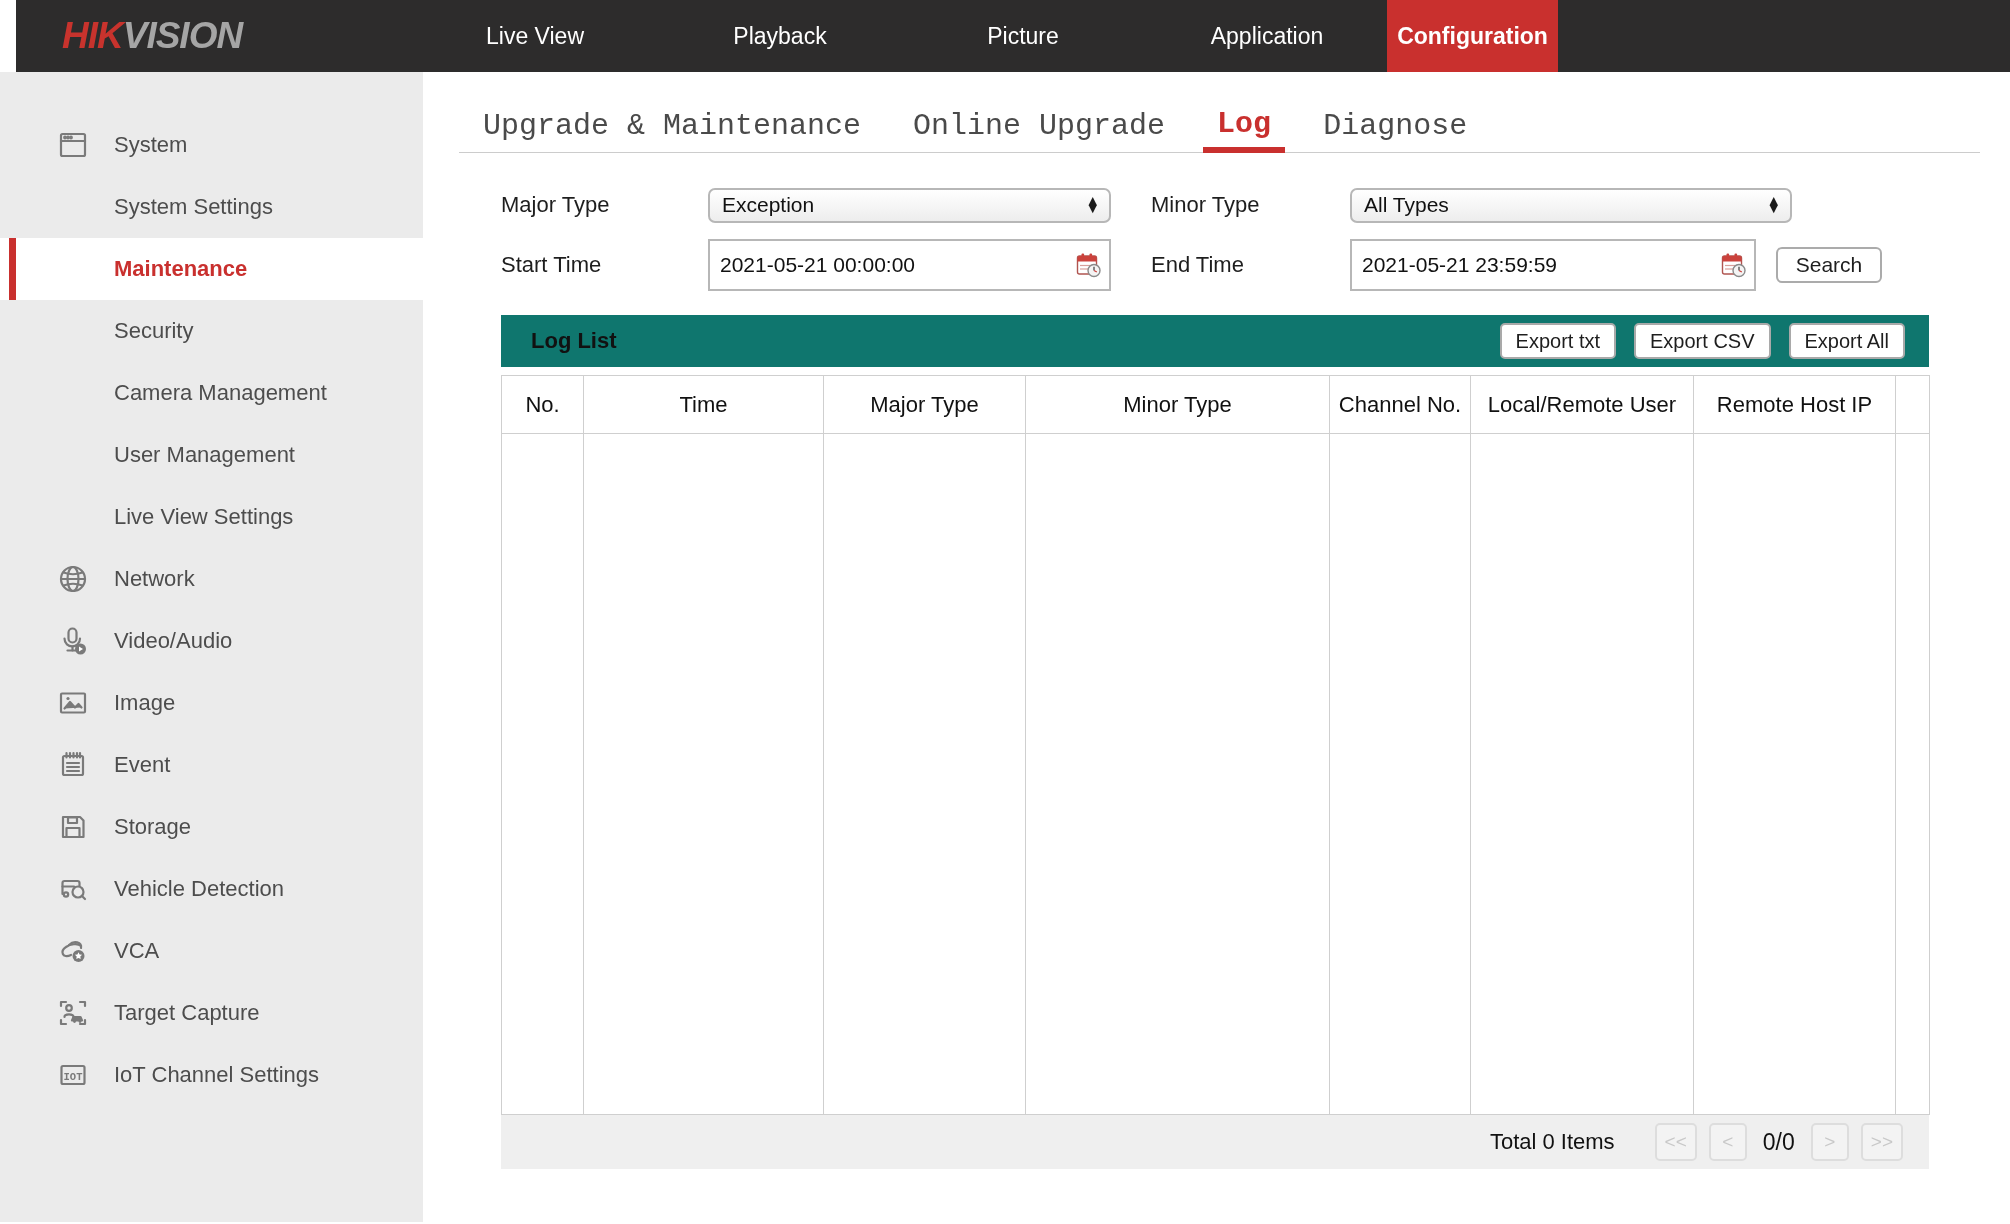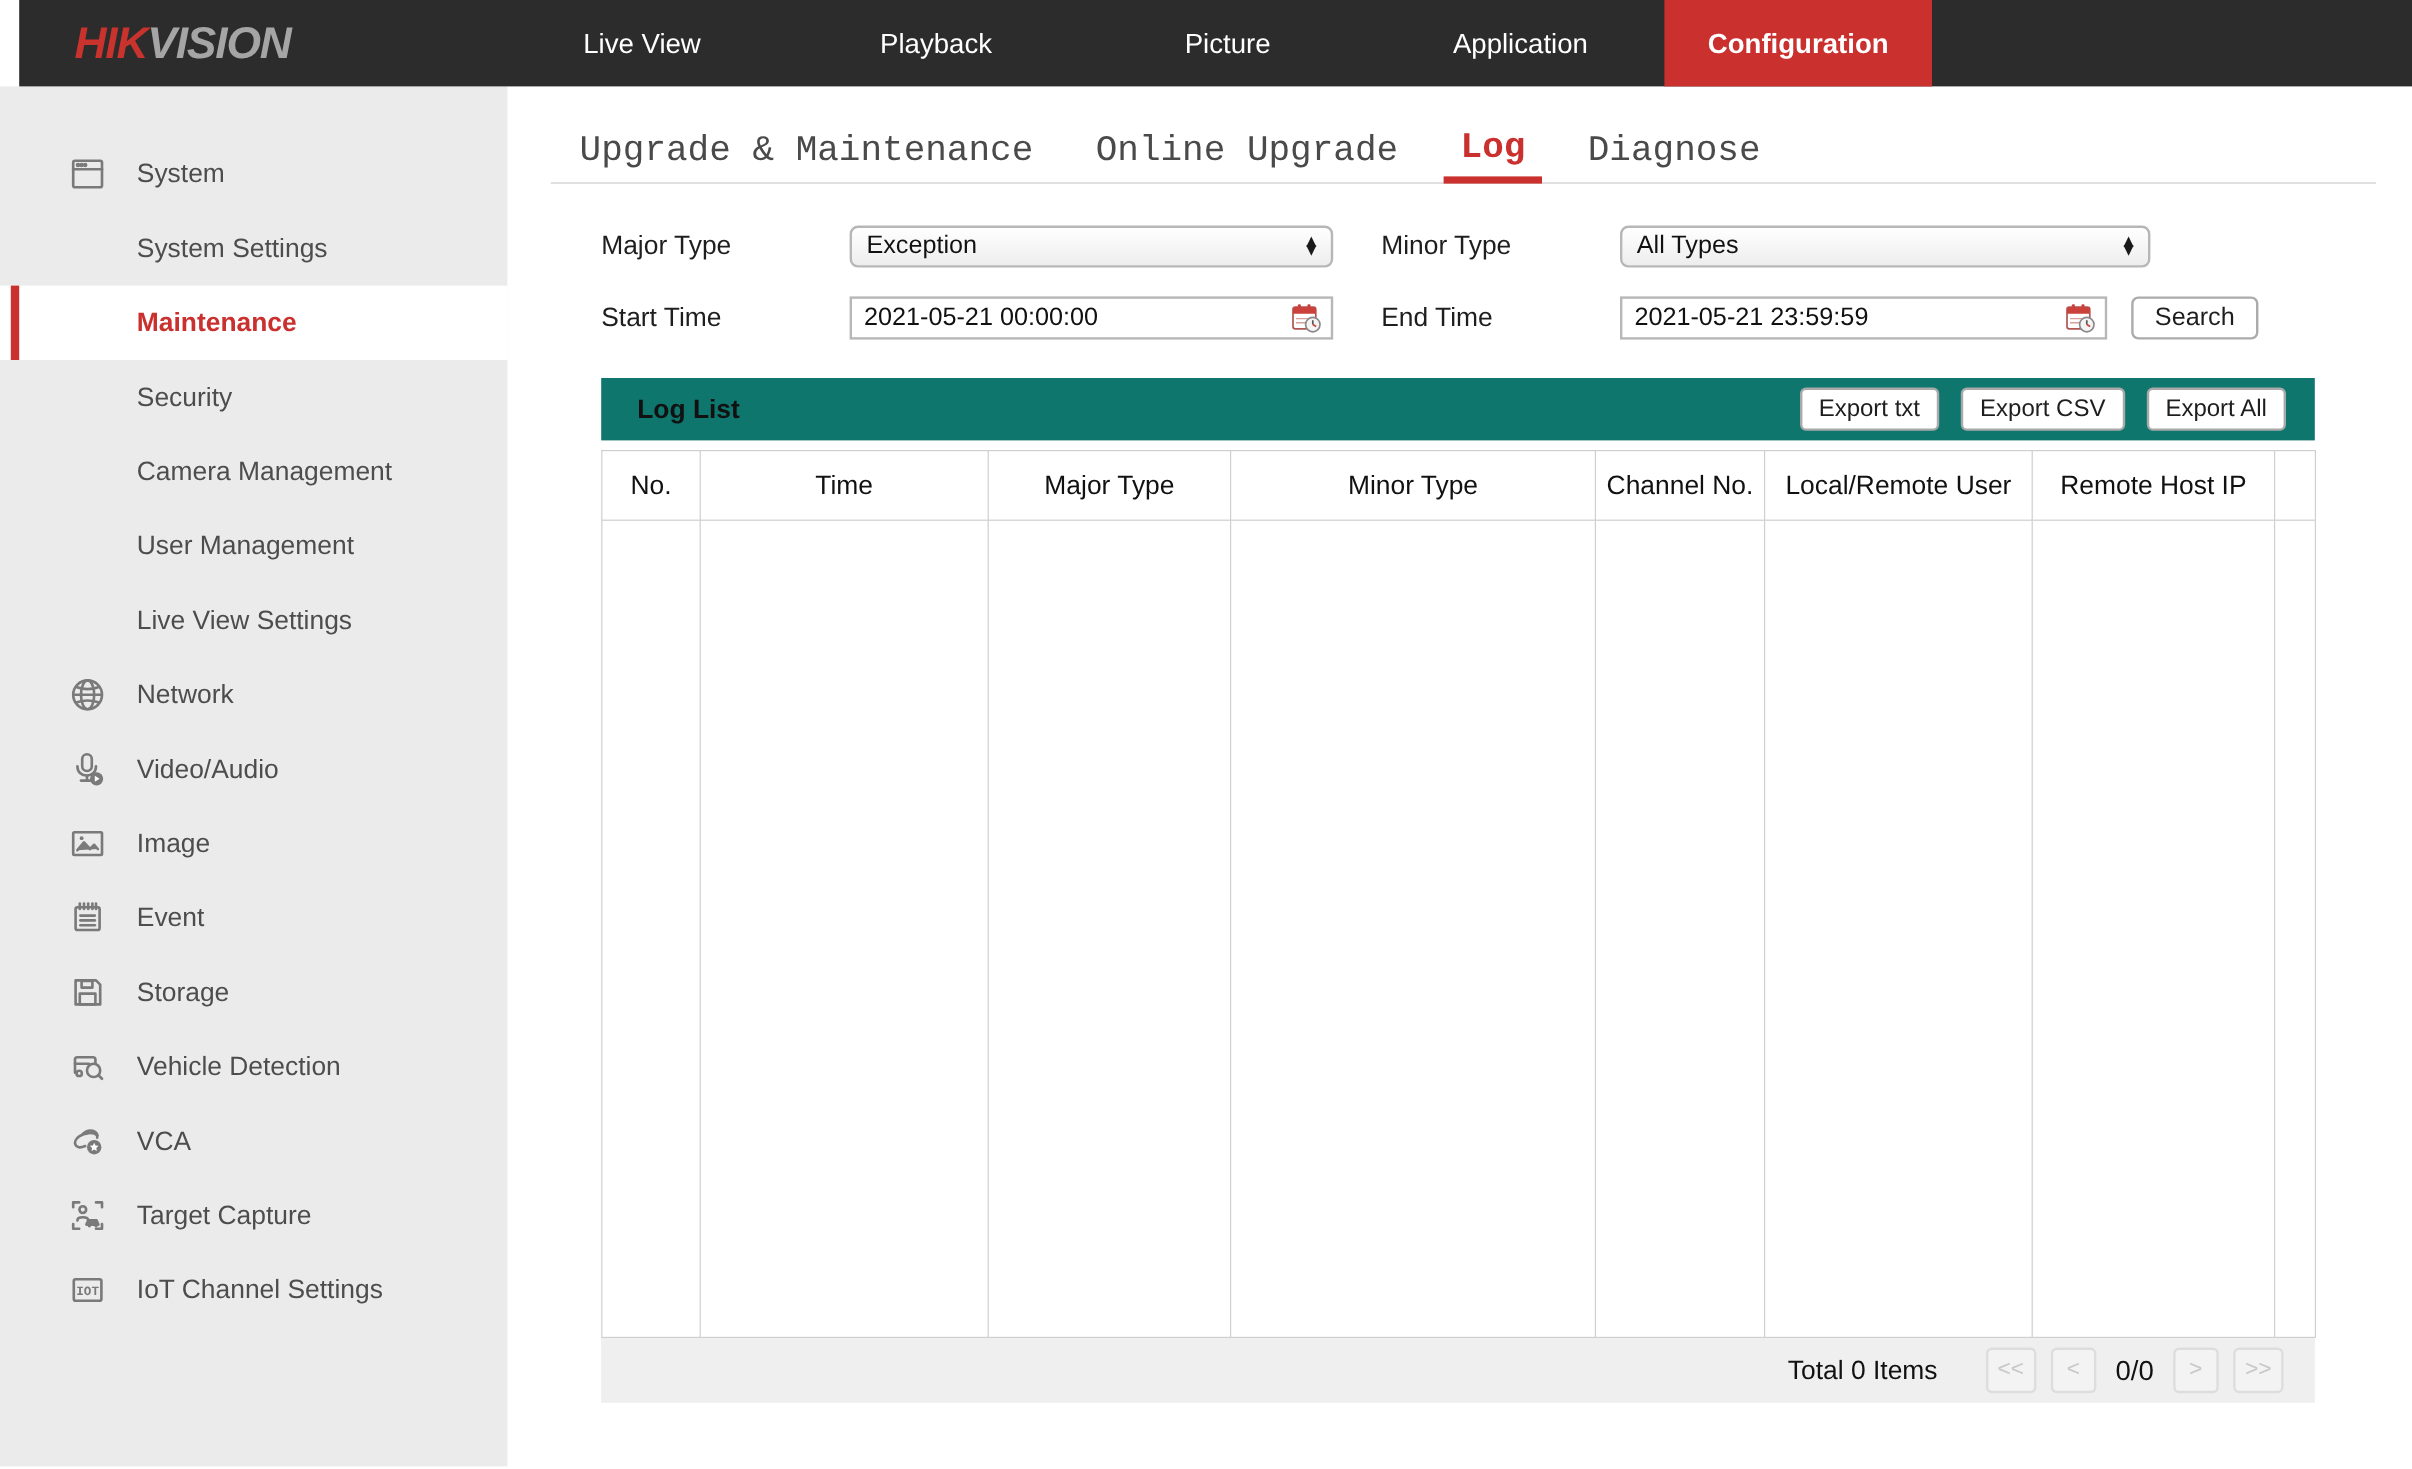--- a/index.html
+++ b/index.html
@@ -12,21 +12,21 @@
   
   .topbar { position:absolute; left:16px; top:0; width:2010px; height:72px; background:#2d2c2c; z-index:10; }
   .logo { position:absolute; left:46px; top:0; height:72px; display:flex; align-items:center;
           font-style:italic; font-weight:bold; font-size:37px; letter-spacing:-1px; }
   .logo .hik { color:#c8332d; }
   .logo .vision { color:#a5a5a5; }
   .nav-item { position:absolute; top:0; height:72px; display:flex; align-items:center;
               transform:translateX(-50%); color:#ffffff; font-size:23px; cursor:default; }
   .nav-item.n0 { left:519px; } .nav-item.n1 { left:764px; }
   .nav-item.n2 { left:1007px; } .nav-item.n3 { left:1251px; }
-  .nav-item.active { left:1371px; transform:none; width:223px; justify-content:center;
+  .nav-item.active { left:1371px; transform:none; width:171px; justify-content:center;
                      background:#c9302e; font-weight:bold; }
 
   
   .sidebar { position:absolute; left:0; top:72px; width:423px; height:1150px; background:#ebebeb; }
   .side-list { padding-top:42px; }
   .side-item { position:relative; height:62px; display:flex; align-items:center; cursor:pointer; }
   .side-icon { width:34px; height:34px; margin-left:56px; margin-right:24px; flex:none;
                display:flex; align-items:center; justify-content:center; }
   .side-label { font-size:22px; color:#4d4d4d; white-space:nowrap; }
   .side-item.active { background:#ffffff; }
@@ -47,21 +47,21 @@
   .f-row { display:flex; align-items:center; margin-bottom:24px; height:36px; }
   .f-label { width:207px; font-size:22px; color:#1e1e1e; flex:none; }
   .f-label.second { margin-left:40px; width:199px; }
   .select { width:403px; height:35px; border:2px solid #b7b7b7; border-radius:7px;
             background:linear-gradient(#ffffff,#ededed); display:flex; align-items:center;
             padding:0 12px; cursor:pointer; flex:none; }
   .select.wide { width:442px; }
   .select .sel-value { flex:1; font-size:21px; color:#111; }
   .sel-arrows { display:flex; flex-direction:column; align-items:center; line-height:8px;
                 font-size:11px; color:#1a1a1a; font-family:"DejaVu Sans",sans-serif; }
-  .dt-input { width:403px; height:36px; border:2px solid #b7b7b7; background:#fff;
+  .dt-input { width:403px; height:52px; border:2px solid #b7b7b7; background:#fff;
               display:flex; align-items:center; padding:0 6px 0 10px; flex:none; }
   .dt-input.wide { width:406px; }
   .dt-input input { border:none; outline:none; flex:1; font-size:21px; color:#111;
                     font-family:"Liberation Sans","DejaVu Sans",sans-serif; background:transparent; }
   .cal-btn { width:28px; height:28px; flex:none; cursor:pointer; display:flex; align-items:center; justify-content:center; }
   .search-btn { margin-left:20px; width:106px; height:36px; border:2px solid #ababab; border-radius:6px;
                 background:#ffffff; font-size:21px; color:#1e1e1e; cursor:pointer;
                 font-family:"Liberation Sans",sans-serif; }
 
   

